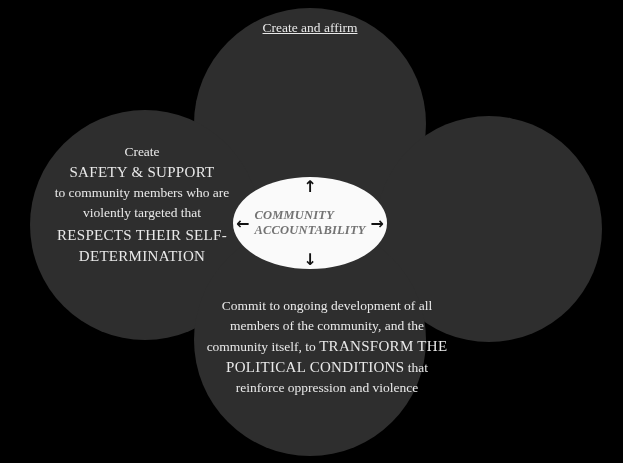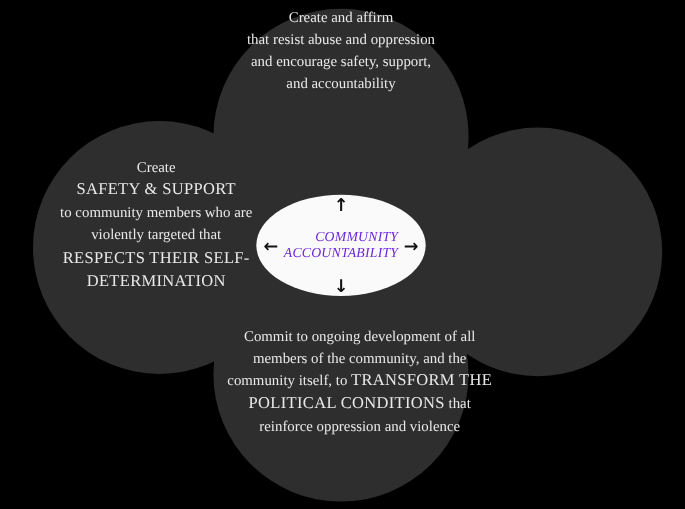--- a/index.html
+++ b/index.html
@@ -26,21 +26,21 @@
   .circle-bottom { left: 194px; top: 224px; width: 232px; height: 232px; }
 
   .text-block {
     position: absolute;
     color: #e9e9e9;
     font-size: 13.5px;
     line-height: 20px;
     text-align: center;
     z-index: 5;
   }
-  .tb-top    { left: 205px; top: 6px;  width: 210px; }
+  .tb-top    { left: 205px; top: 18px;  width: 210px; text-decoration: underline; }
   .tb-left   { left: 32px;  top: 142px; width: 220px; }
   .tb-right  { left: 381px; top: 148px; width: 216px; }
   .tb-bottom { left: 202px; top: 284px; width: 250px; margin-top: 12px; }
 
   .emph {
     font-size: 15px;
     letter-spacing: 0.3px;
     line-height: 21px;
   }
   .block { display: block; }
@@ -65,24 +65,24 @@
     padding: 3px 0;
     box-sizing: border-box;
   }
   .center-row {
     display: flex;
     align-items: center;
     gap: 5px;
   }
   .center-title {
     font-style: italic;
-    font-weight: normal;
+    font-weight: bold;
     font-size: 12.5px;
-    color: #6d28d9;
-    text-align: right;
+    color: #737373;
+    text-align: left;
     line-height: 15px;
     letter-spacing: 0.2px;
   }
   .arrow {
     color: #111111;
     font-size: 16px;
     font-weight: bold;
     line-height: 13px;
     font-family: "DejaVu Sans", sans-serif;
   }
@@ -92,21 +92,20 @@
 
 <div class="canvas">
 
   <div class="circle circle-top"></div>
   <div class="circle circle-left"></div>
   <div class="circle circle-right"></div>
   <div class="circle circle-bottom"></div>
 
   <div class="text-block tb-top">
     <span class="block">Create and affirm</span>
-    <span class="narrow">that resist abuse and oppression and encourage safety, support, and accountability</span>
   </div>
 
   <div class="text-block tb-left">
     <span class="block">Create</span>
     <span class="block emph">SAFETY &amp; SUPPORT</span>
     <span class="narrow">to community members who are violently targeted that</span>
     <span class="emph emph2">RESPECTS THEIR SELF-DETERMINATION</span>
   </div>
 
 

